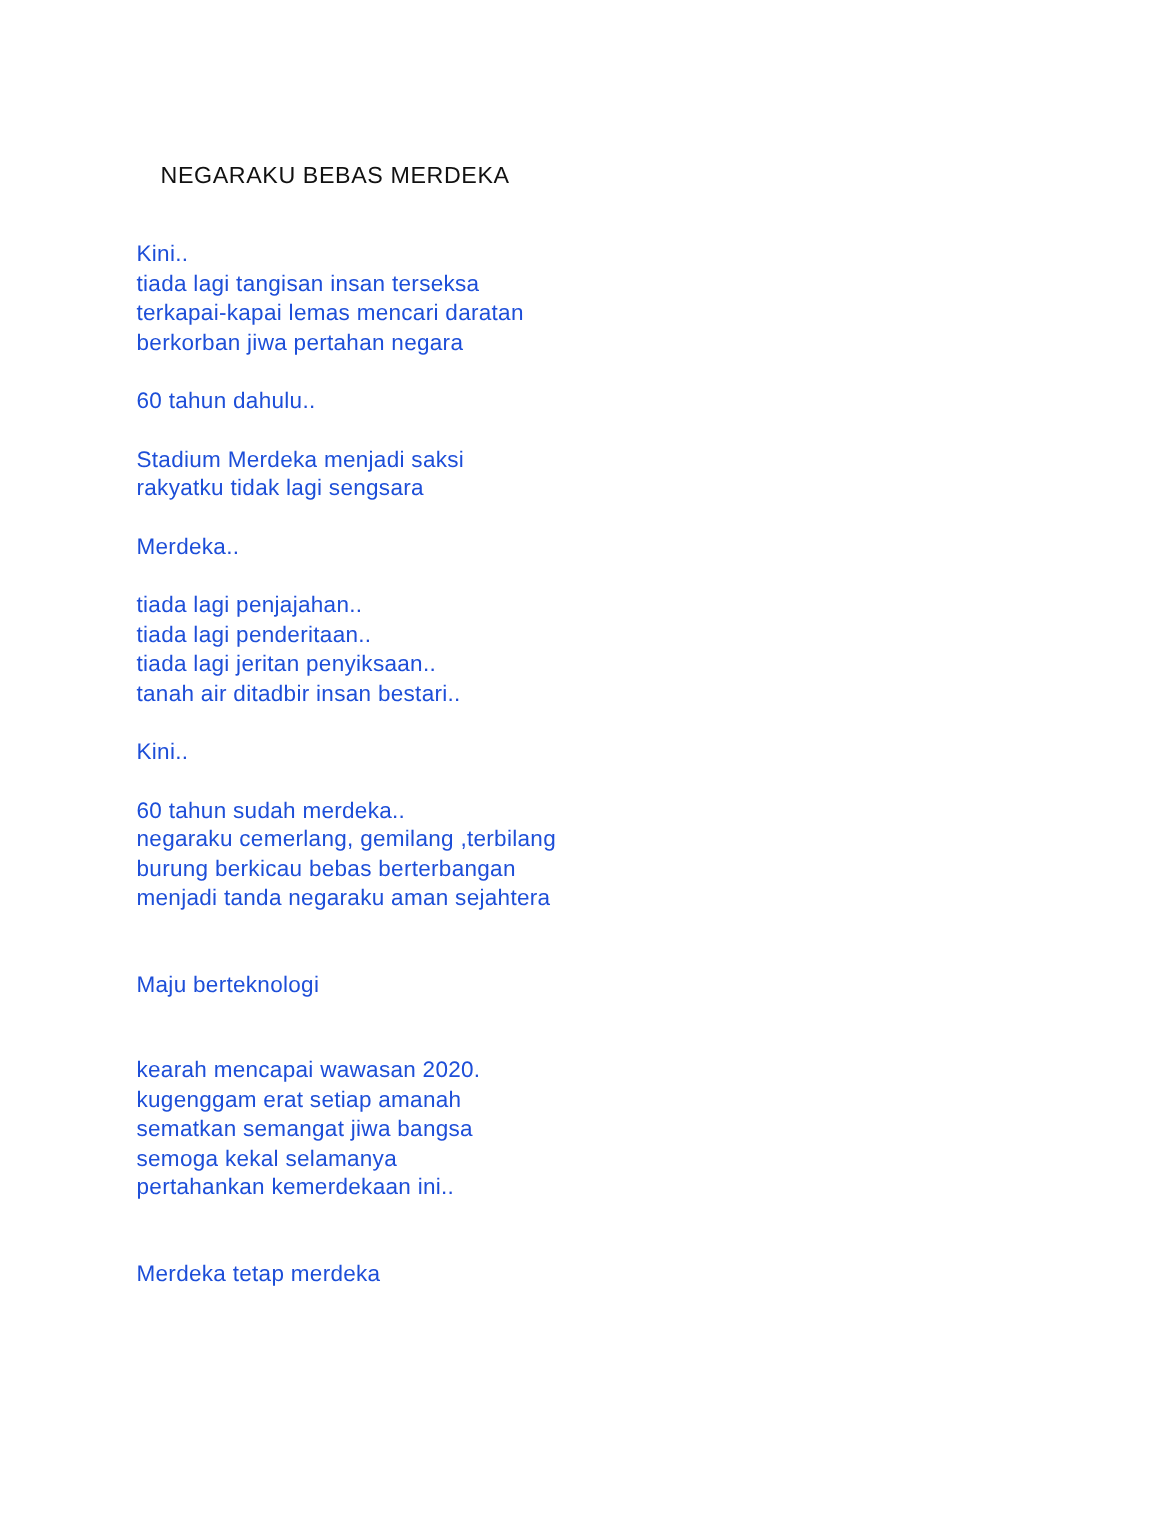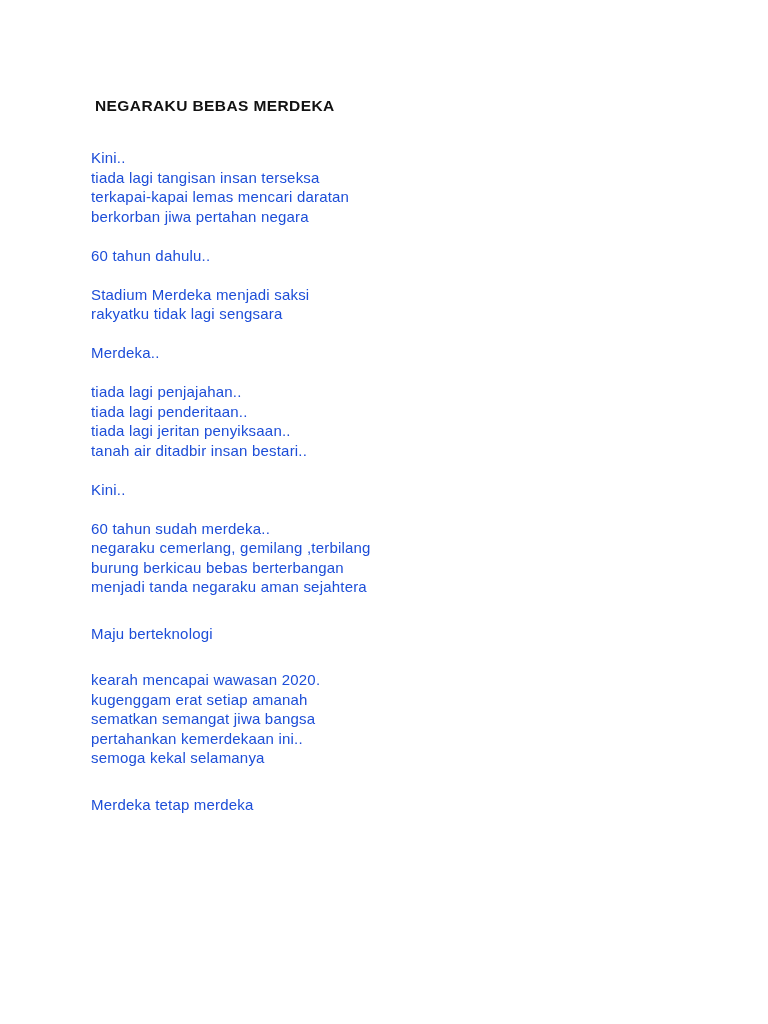--- a/index.html
+++ b/index.html
@@ -15,36 +15,36 @@
   .page {
     position: relative;
     width: 768px;
     height: 1024px;
     box-sizing: border-box;
     padding: 92px 60px 0 91px;
     background: #ffffff;
     font-family: "Liberation Sans", "DejaVu Sans", sans-serif;
   }
   .poem-title {
-    margin: 4px;
+    margin: 16px;
     font-size: 15.5px;
-    font-weight: 700;
+    font-weight: 400;
     line-height: 19.5px;
     letter-spacing: 0.4px;
     color: #111111;
   }
   .stanza {
     margin: 19.5px 0 0 0;
     padding: 0;
   }
   .stanza.first {
     margin-top: 32.5px;
   }
   .stanza.large-gap {
-    margin-top: 27px;
+    margin-top: 38px;
   }
   .line {
     margin: 0;
     padding: 0;
     font-size: 15px;
     line-height: 19.5px;
     letter-spacing: 0.2px;
     color: #1d4ed8;
     white-space: pre;
   }
@@ -95,21 +95,21 @@
   </section>
 
   <section class="stanza large-gap">
     <p class="line">Maju berteknologi</p>
   </section>
 
   <section class="stanza large-gap">
     <p class="line">kearah mencapai wawasan 2020.</p>
     <p class="line">kugenggam erat setiap amanah</p>
     <p class="line">sematkan semangat jiwa bangsa</p>
+    <p class="line">semoga kekal selamanya</p>
     <p class="line">pertahankan kemerdekaan ini..</p>
-    <p class="line">semoga kekal selamanya</p>
   </section>
 
   <section class="stanza large-gap">
     <p class="line">Merdeka tetap merdeka</p>
   </section>
 
 </main>
 
 </body></html>

